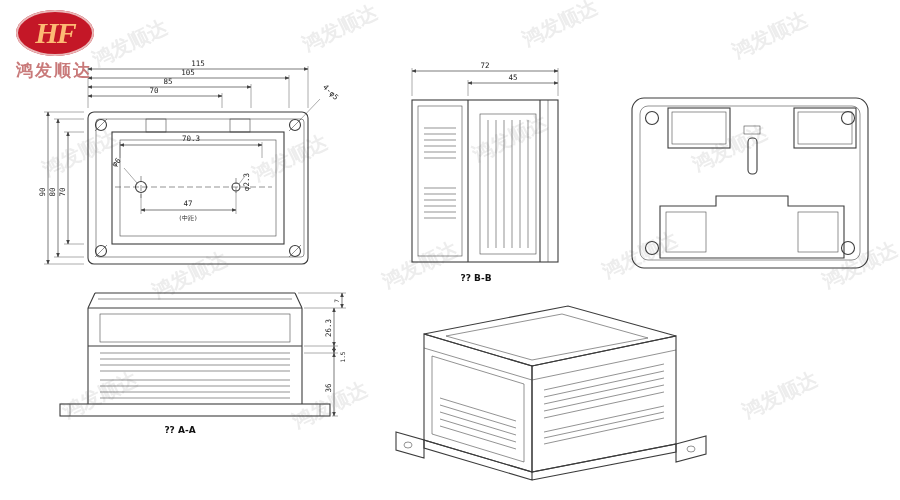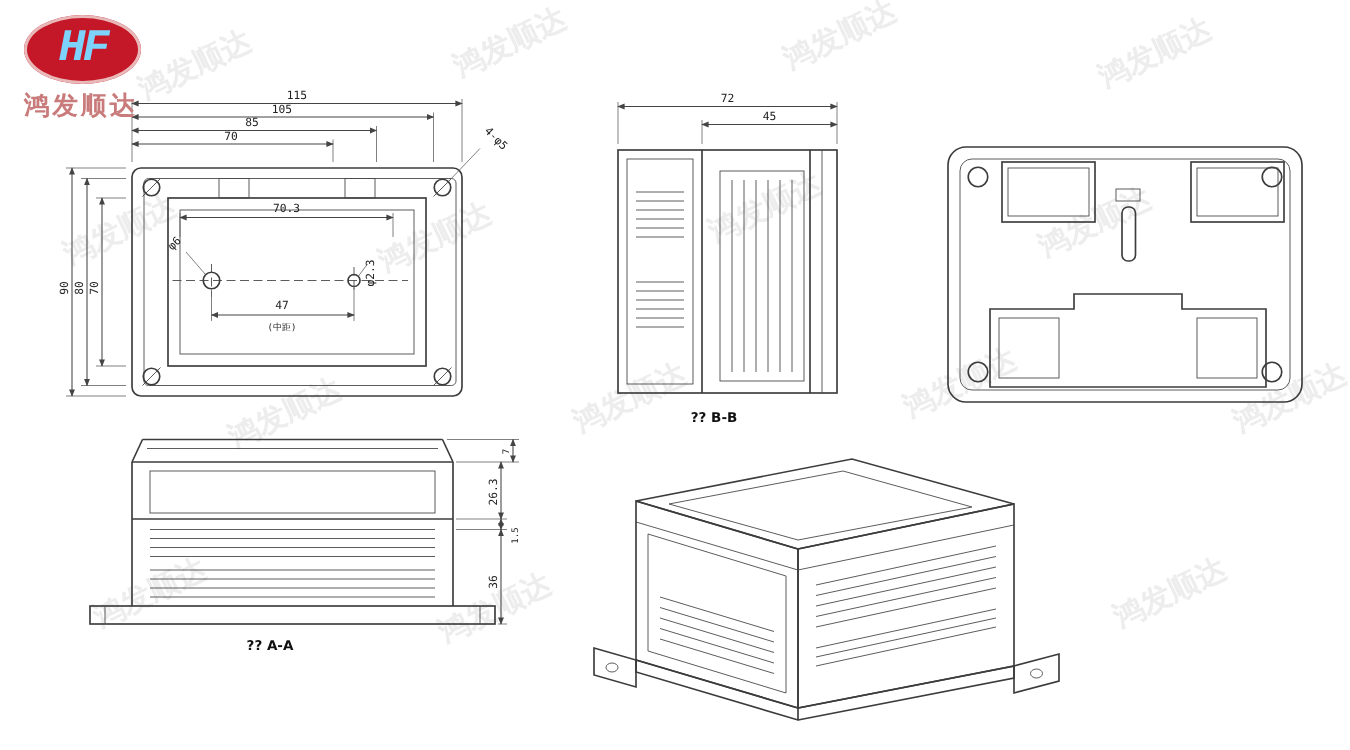--- a/index.html
+++ b/index.html
@@ -6,22 +6,22 @@
   .canvas{position:relative;width:900px;height:500px;background:#ffffff;overflow:hidden;
           font-family:"DejaVu Sans",sans-serif;}
   
   .wm{position:absolute;color:#ededed;font-size:20px;font-weight:bold;
       transform:rotate(-26deg);white-space:nowrap;pointer-events:none;}
   
   .logo-wrap{position:absolute;left:16px;top:10px;z-index:5;}
   .logo-ellipse{width:78px;height:46px;background:#c41727;border-radius:50%;
       display:flex;align-items:center;justify-content:center;
       box-shadow:inset 0 0 0 2px #e9b8b8;}
-  .logo-hf{color:#7dd3fc;font-weight:bold;font-style:italic;font-size:30px;
-      letter-spacing:-2px;font-family:Liberation Mono, monospace;}
+  .logo-hf{color:#fdba74;font-weight:bold;font-style:italic;font-size:30px;
+      letter-spacing:-2px;font-family:Liberation Serif, serif;}
   .logo-company{color:#c97a7a;font-weight:bold;font-size:17px;margin-top:3px;
       letter-spacing:2px;}
   
   svg{position:absolute;left:0;top:0;}
   .ln{fill:none;stroke:#3c3c3c;stroke-width:1.1;}
   .tn{fill:none;stroke:#4a4a4a;stroke-width:0.6;}
   .dash{fill:none;stroke:#4a4a4a;stroke-width:0.6;stroke-dasharray:6 3;}
   .dim{fill:none;stroke:#444444;stroke-width:0.7;}
   .ext{fill:none;stroke:#666666;stroke-width:0.55;}
   text.d{font:7.5px "DejaVu Sans Mono",monospace;fill:#222;text-anchor:middle;}

